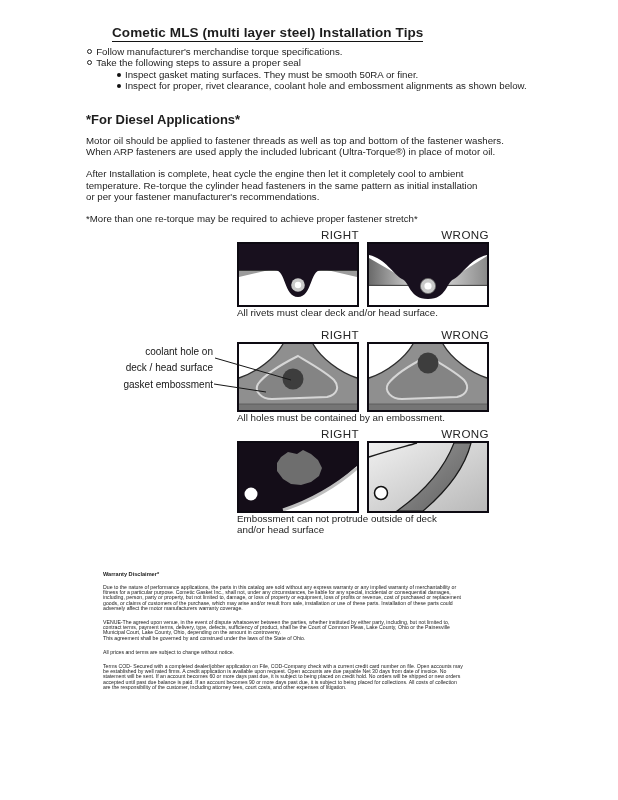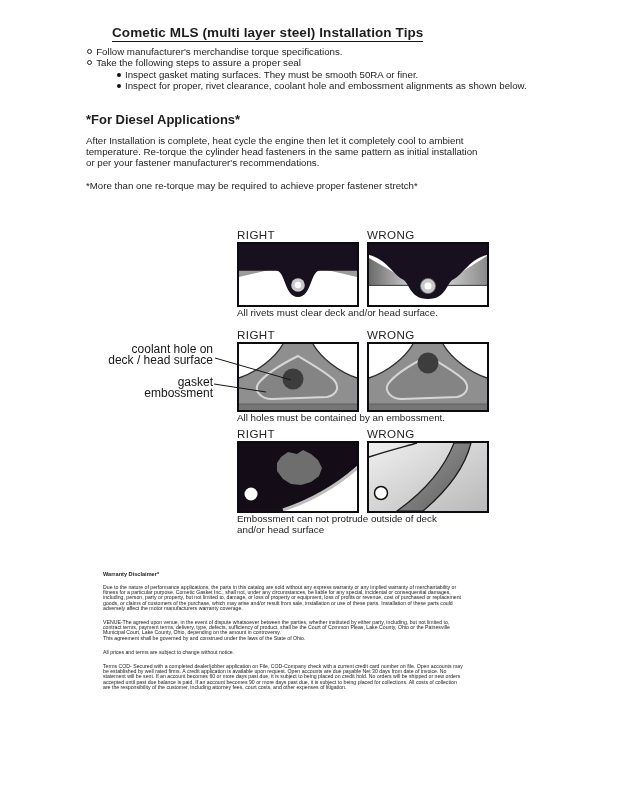--- a/index.html
+++ b/index.html
@@ -17,28 +17,28 @@
        margin-right:4px;flex:0 0 auto;transform:translateY(-1px);}
   .b-sub{padding-left:30px;}
 
   .diesel{position:absolute;left:86px;top:112px;width:440px;}
   .diesel-h{font-size:13px;font-weight:bold;margin:0 0 8px 0;}
   .para{font-size:9.7px;line-height:11.2px;margin:0 0 11px 0;white-space:pre-line;}
 
   .fig{position:absolute;left:237px;width:260px;}
   .fig1{top:228px;} .fig2{top:328px;} .fig3{top:427px;}
   .fig-labels{display:flex;gap:8px;}
-  .fig-label{width:122px;text-align:left;font-size:11.6px;font-weight:500;
+  .fig-label{width:122px;text-align:right;font-size:11.6px;font-weight:500;
              letter-spacing:.4px;color:#242424;padding-bottom:1px;}
   .fig-panels{display:flex;gap:8px;}
   .fig-panels svg{display:block;}
   .fig-caption{font-size:9.8px;line-height:11px;margin-top:0;white-space:pre-line;}
   .fig3 .fig-caption{width:235px;}
 
-  .ann{position:absolute;font-size:12px;line-height:11px;white-space:pre-line;color:#161616;}
+  .ann{position:absolute;font-size:10px;line-height:16px;white-space:pre-line;color:#161616;}
   .ann-coolant{left:108px;top:344px;width:105px;text-align:right;}
   .ann-emboss{left:108px;top:377px;width:105px;text-align:right;}
   .leader-svg{position:absolute;left:0;top:328px;pointer-events:none;}
 
   .disclaimer{position:absolute;left:103px;top:571px;width:412px;color:#222;}
   .disc-h{font-size:5.6px;font-weight:bold;margin:0 0 8px 0;}
   .disc-p{font-size:5.2px;line-height:5.2px;margin:0 0 9px 0;white-space:pre-line;}
 
   .page-number{position:absolute;left:389px;top:760px;font-size:13.5px;letter-spacing:.4px;color:#b91c1c;}
 </style>
@@ -63,20 +63,22 @@
       <span>Inspect gasket mating surfaces.  They must be smooth 50RA or finer.</span>
     </div>
     <div class="b-row b-sub">
       <span class="dot"></span>
       <span>Inspect for proper, rivet clearance, coolant hole and embossment alignments as shown below.</span>
     </div>
   </div>
 
   <div class="diesel">
     <div class="diesel-h">*For Diesel Applications*</div>
+    <p class="para">Motor oil should be applied to fastener threads as well as top and bottom of the fastener washers.
+When ARP fasteners are used apply the included lubricant (Ultra-Torque®) in place of motor oil.</p>
     <p class="para">After Installation is complete, heat cycle the engine then let it completely cool to ambient
 temperature. Re-torque the cylinder head fasteners in the same pattern as initial installation
 or per your fastener manufacturer's recommendations.</p>
     <p class="para">*More than one re-torque may be required to achieve proper fastener stretch*</p>
   </div>
 
   <div class="fig fig1">
     <div class="fig-labels">
       <div class="fig-label">RIGHT</div>
       <div class="fig-label">WRONG</div>

